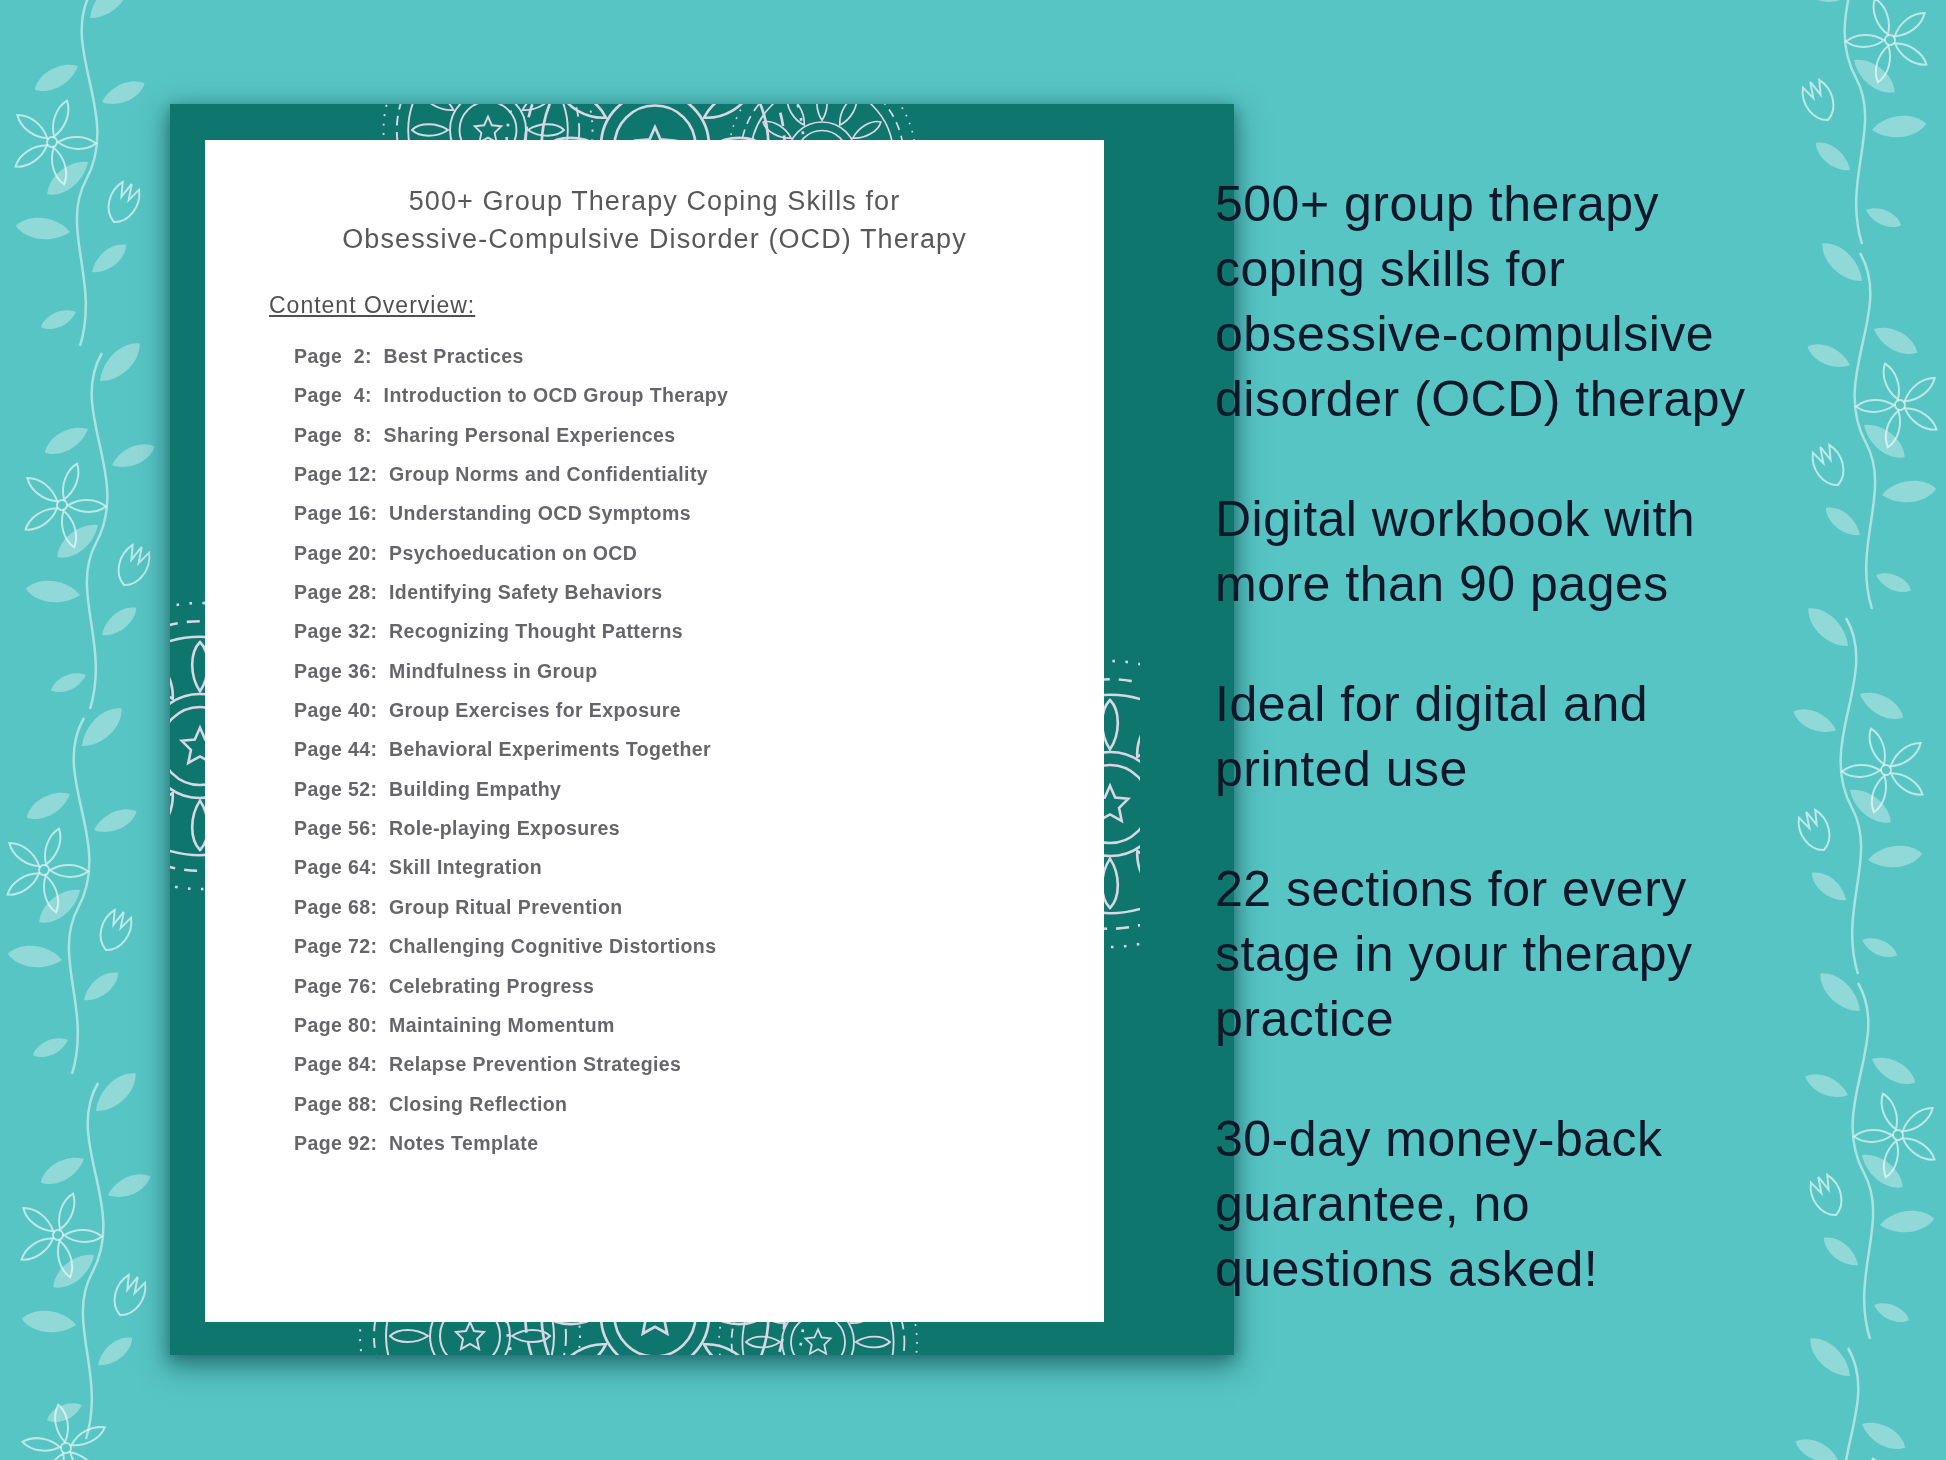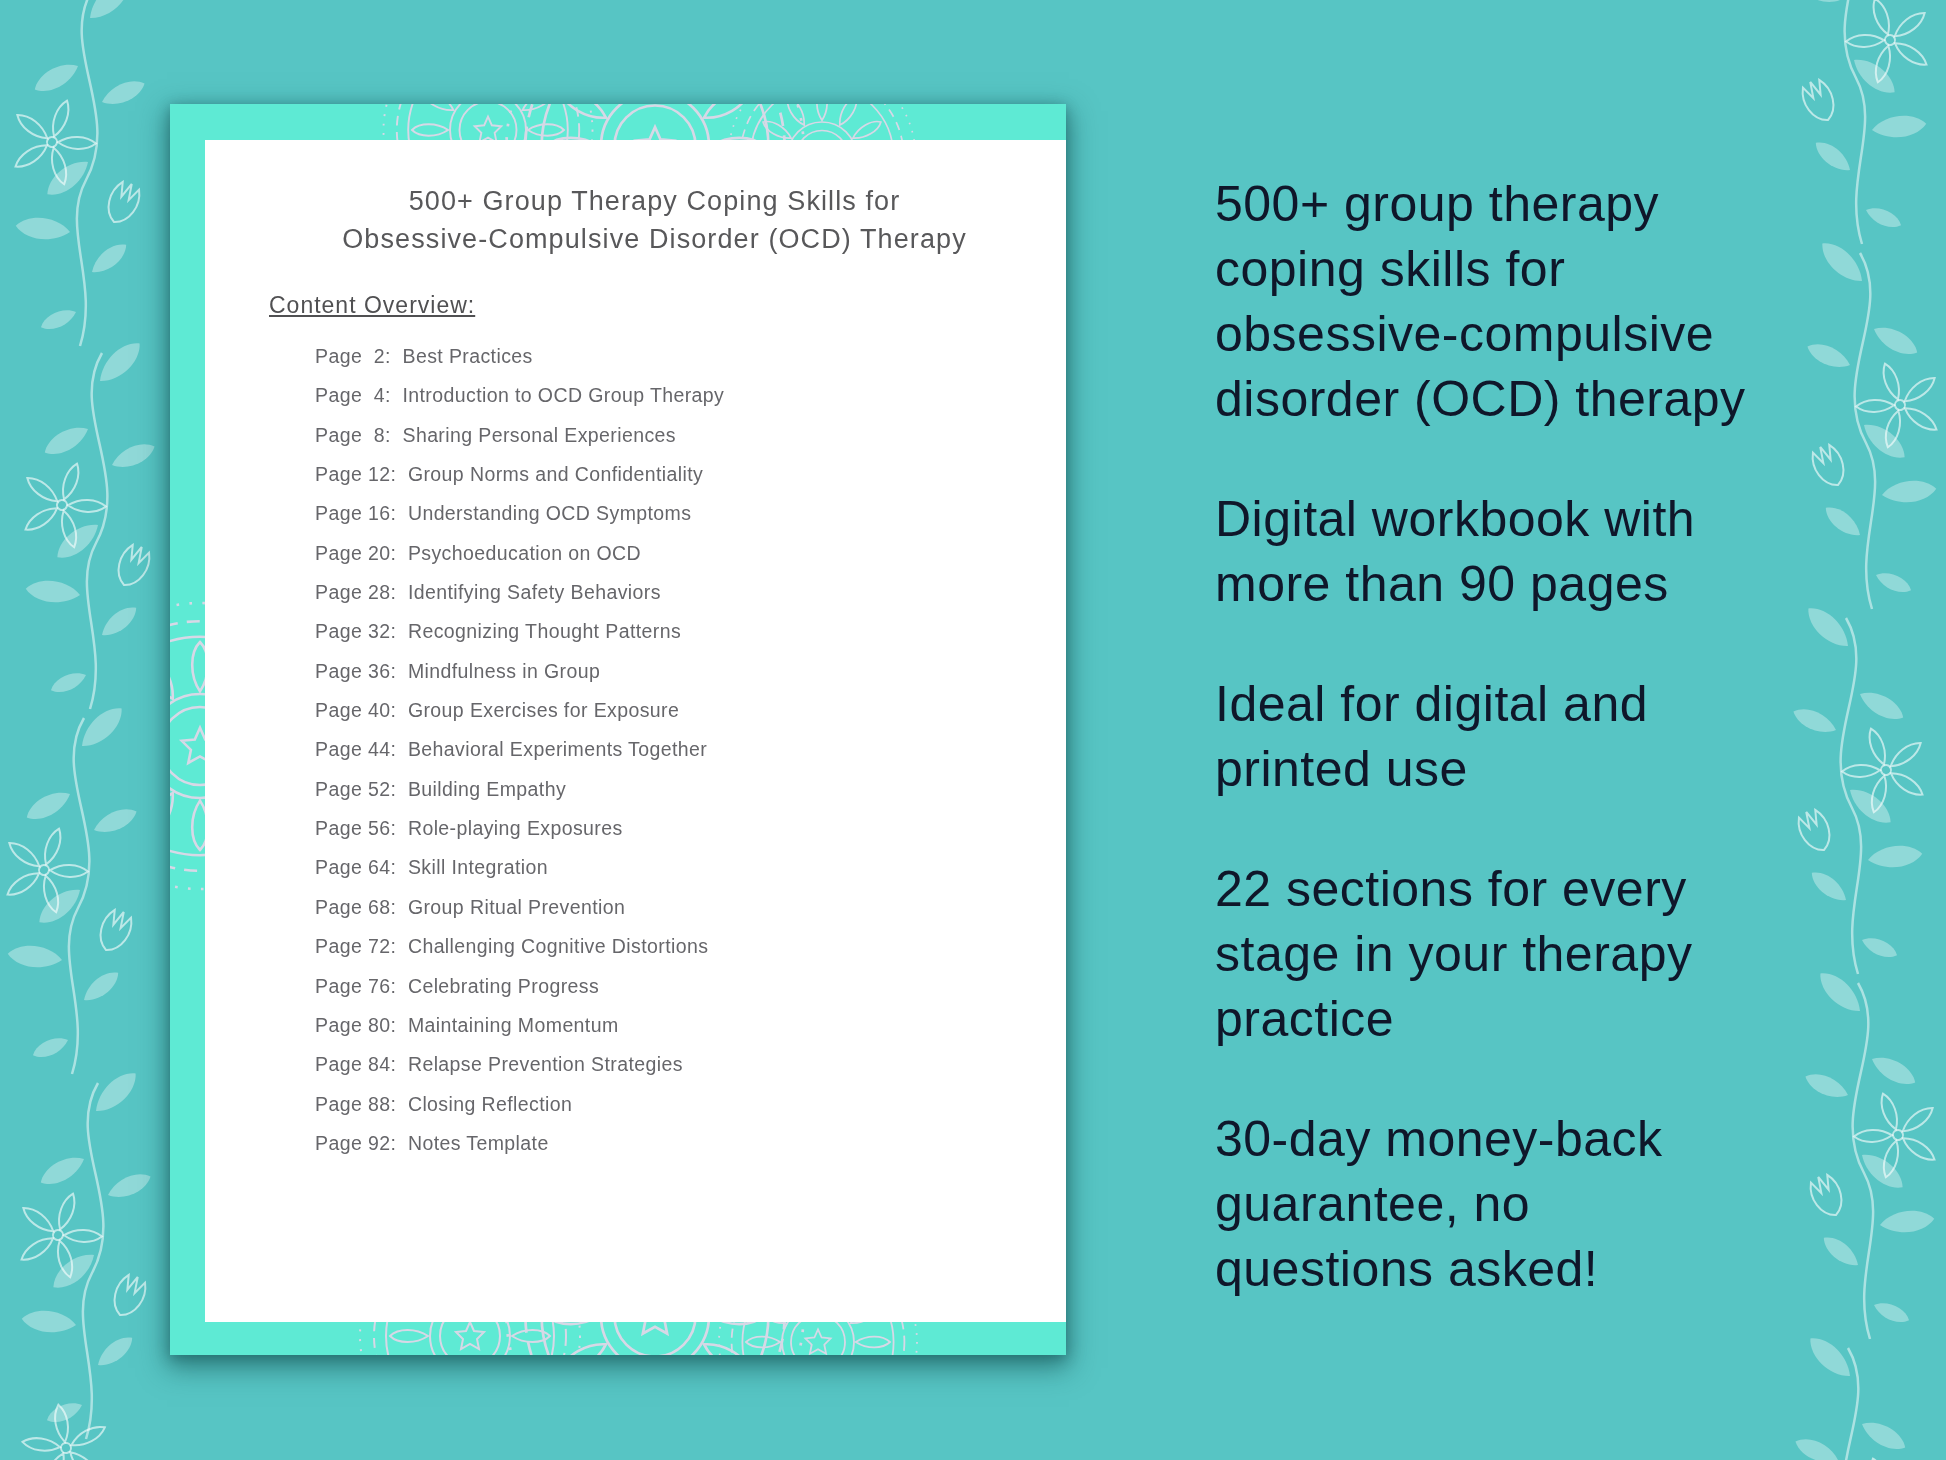--- a/index.html
+++ b/index.html
@@ -23,22 +23,22 @@
   .floral.left  { left: 0; }
   .floral.right { right: 0; transform: scaleX(-1); }
   .stem    { fill: none; stroke: rgba(255,255,255,0.50); stroke-width: 2.5; }
   .leaf    { fill: rgba(255,255,255,0.34); }
   .outline { fill: none; stroke: rgba(255,255,255,0.60); stroke-width: 2; }
 
   
   .document {
     position: absolute;
     left: 170px; top: 104px;
-    width: 896px; height: 1251px;
-    background: #5eead4;
+    width: 1064px; height: 1251px;
+    background: #0f766e;
     box-shadow: 0 10px 26px 3px rgba(14,72,75,0.55), 0 3px 12px rgba(14,72,75,0.40);
     overflow: hidden;
   }
   .mandalas { position: absolute; left: 0; top: 0; }
   .mandala-line { fill: none; stroke: #d7d8e6; stroke-width: 2; }
 
   .page-inner {
     position: absolute;
     left: 35px; top: 36px;
     width: 899px; height: 1286px; 
@@ -59,21 +59,21 @@
     position: absolute;
     left: 64px; top: 152px;
     font-size: 23px;
     letter-spacing: 1px;
     color: #505052;
     text-decoration: underline;
   }
 
   .toc {
     position: absolute;
-    left: 110px; top: 197px;
+    left: 89px; top: 197px; font-weight: bold;
   }
   .toc-item {
     font-size: 19.5px;
     line-height: 39.35px;
     letter-spacing: 0.4px;
     color: #66666a;
     white-space: pre;
   }
 
   

